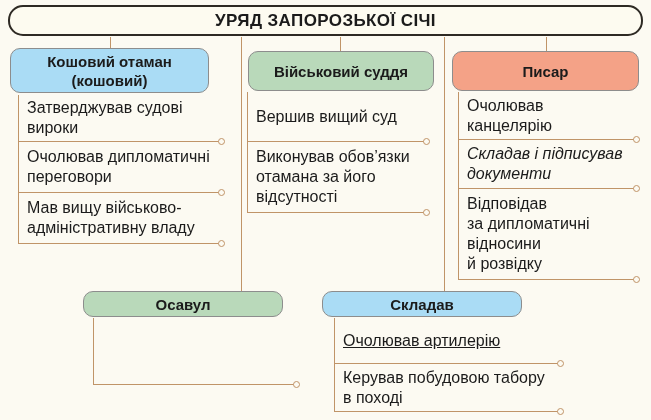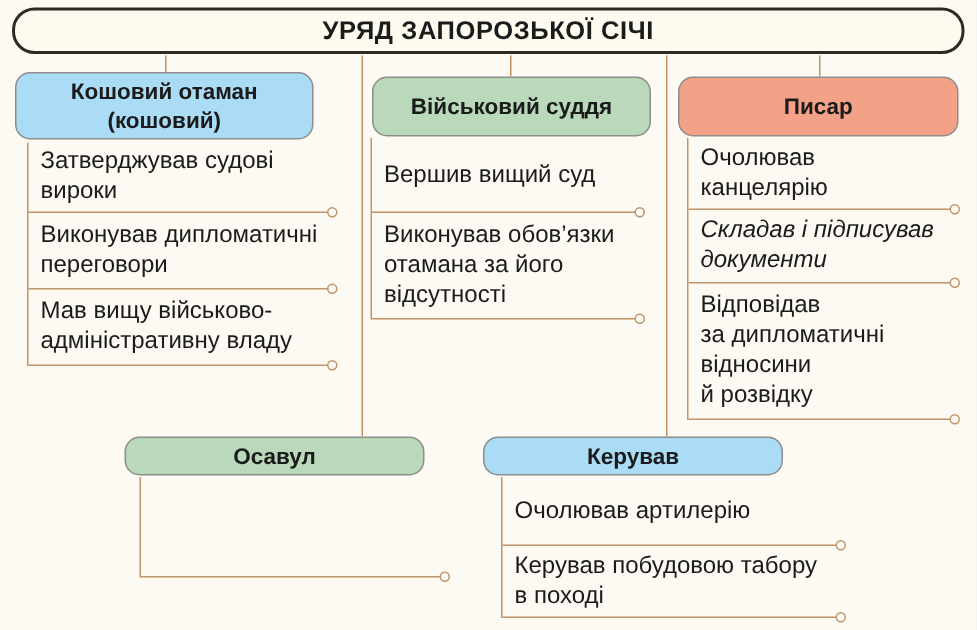--- a/index.html
+++ b/index.html
@@ -68,21 +68,21 @@
     <span>Писар</span>
   </div>
 
   <div class="list" style="left:18px;top:95px;width:202px;">
     <div class="item" style="height:47px;">
       <span>Затверджував судові
 вироки</span>
       <span class="dot"></span>
     </div>
     <div class="item" style="height:51px;">
-      <span>Виконував дипломатичні
+      <span>Очолював дипломатичні
 переговори</span>
       <span class="dot"></span>
     </div>
     <div class="item" style="height:51px;">
       <span>Мав вищу військово-
 адміністративну владу</span>
       <span class="dot"></span>
     </div>
   </div>
 
@@ -116,31 +116,31 @@
 відносини
 й розвідку</span>
       <span class="dot"></span>
     </div>
   </div>
 
   <div class="hdr bg-green" style="left:83px;top:291px;width:198px;height:24px;text-align:center;">
     <span>Осавул</span>
   </div>
   <div class="hdr bg-blue" style="left:322px;top:291px;width:198px;height:24px;">
-    <span>Керував</span>
+    <span>Складав</span>
   </div>
 
   <div class="list" style="left:93px;top:318px;width:202px;">
     <div class="item" style="height:67px;">
       <span class="dot"></span>
     </div>
   </div>
 
   <div class="list" style="left:334px;top:318px;width:225px;">
-    <div class="item" style="height:46px;">
+    <div class="item" style="height:46px;text-decoration:underline;">
       <span>Очолював артилерію</span>
       <span class="dot"></span>
     </div>
     <div class="item" style="height:48px;">
       <span>Керував побудовою табору
 в поході</span>
       <span class="dot"></span>
     </div>
   </div>
 

